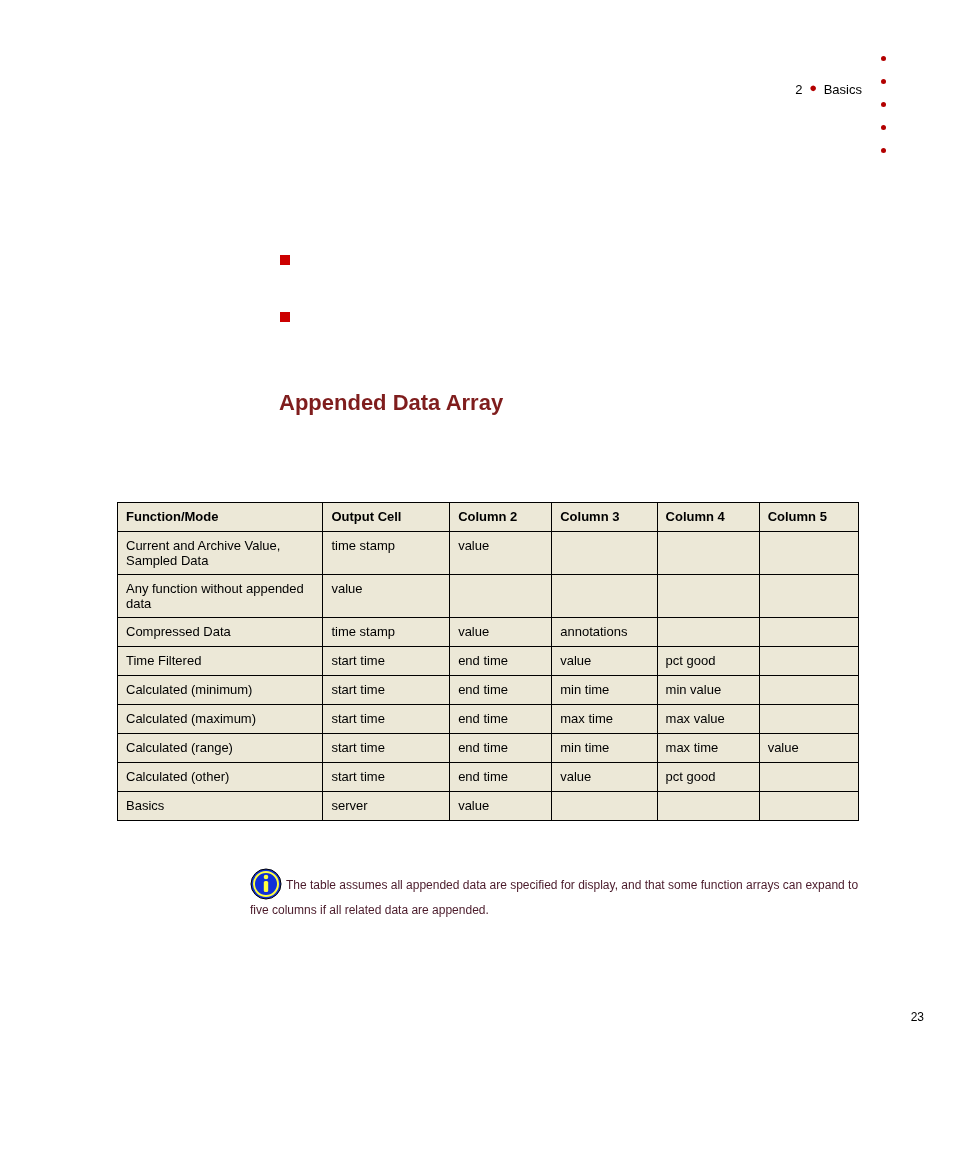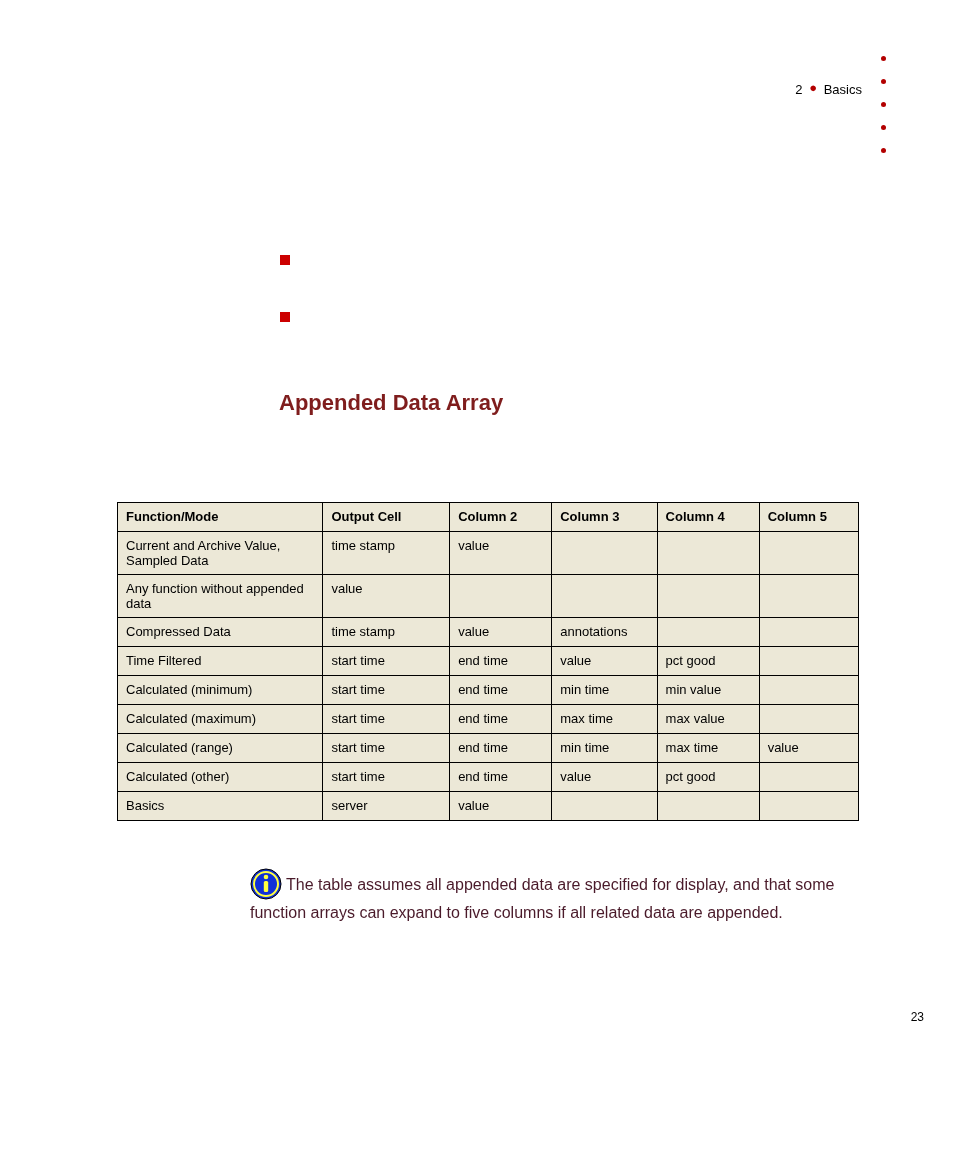--- a/index.html
+++ b/index.html
@@ -86,21 +86,21 @@
   .col1 { width: 115px; margin-top: 44px; }
   .col2 { width: 88px; }
   .col3 { width: 90px; }
   .col4 { width: 88px; }
   .col5 { width: 85px; }
   .note {
     position: absolute;
     left: 250px;
     top: 870px;
     width: 610px;
-    font-size: 16px;
+    font-size: 12px;
     color: #4a1a2a;
     line-height: 1.4;
     font-family: "Trebuchet MS", Verdana, sans-serif;
   }
   .note svg {
     vertical-align: middle;
     margin-right: 4px;
     position: relative;
     top: -2px;
   }

